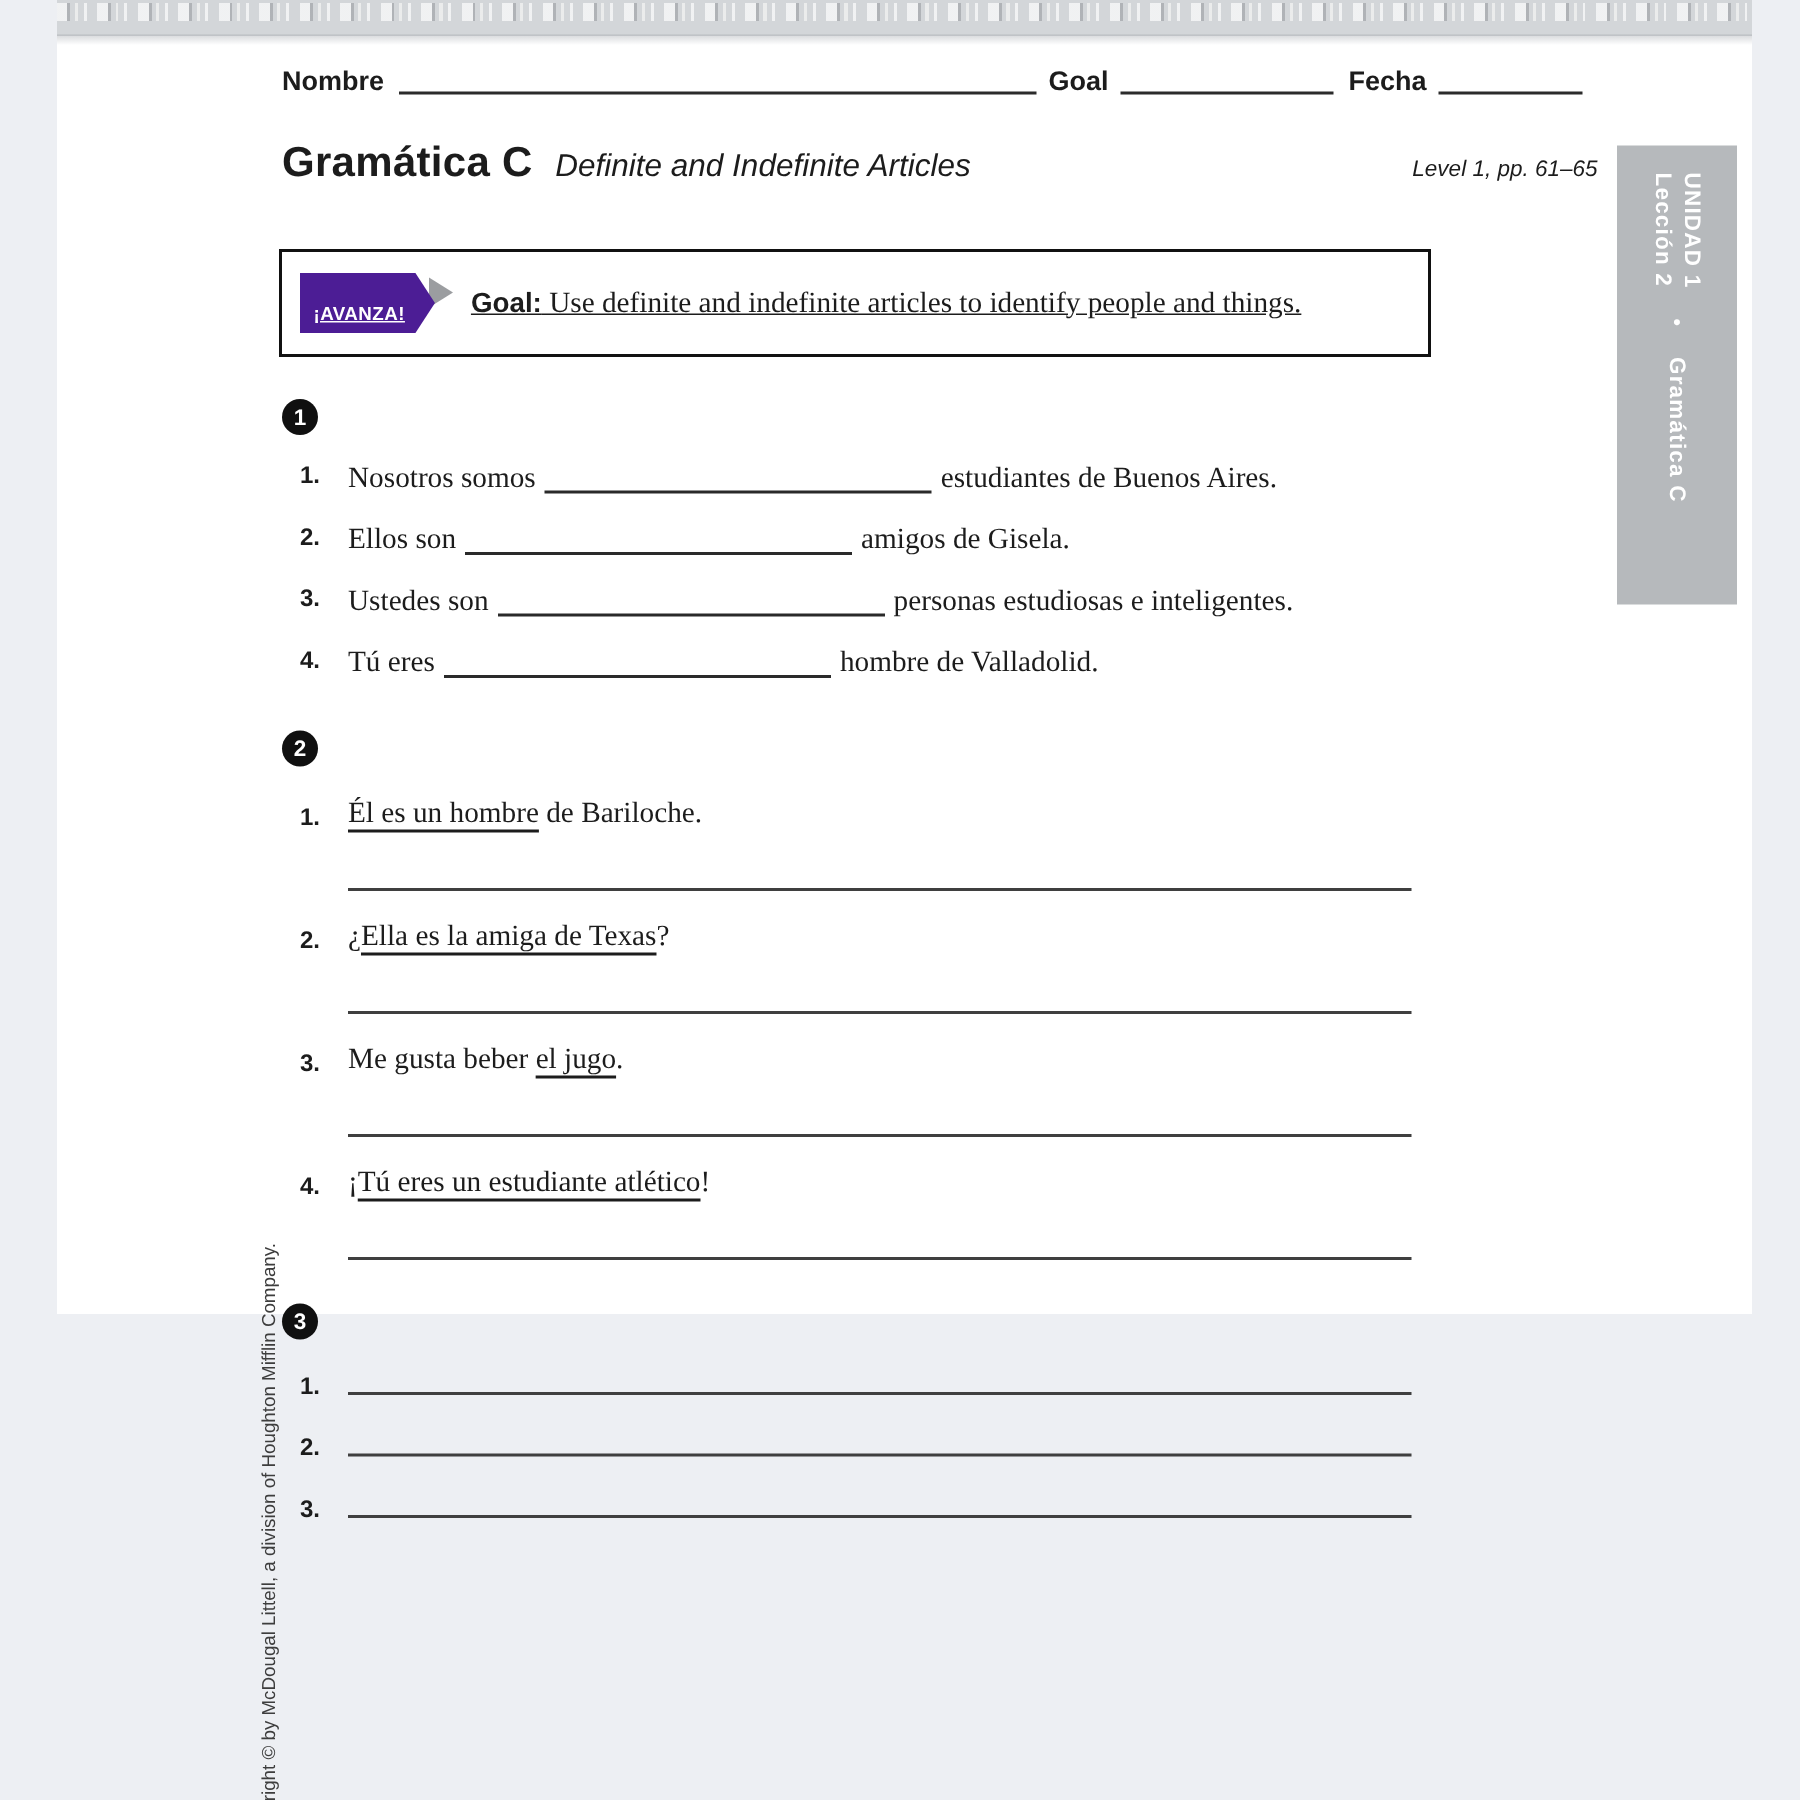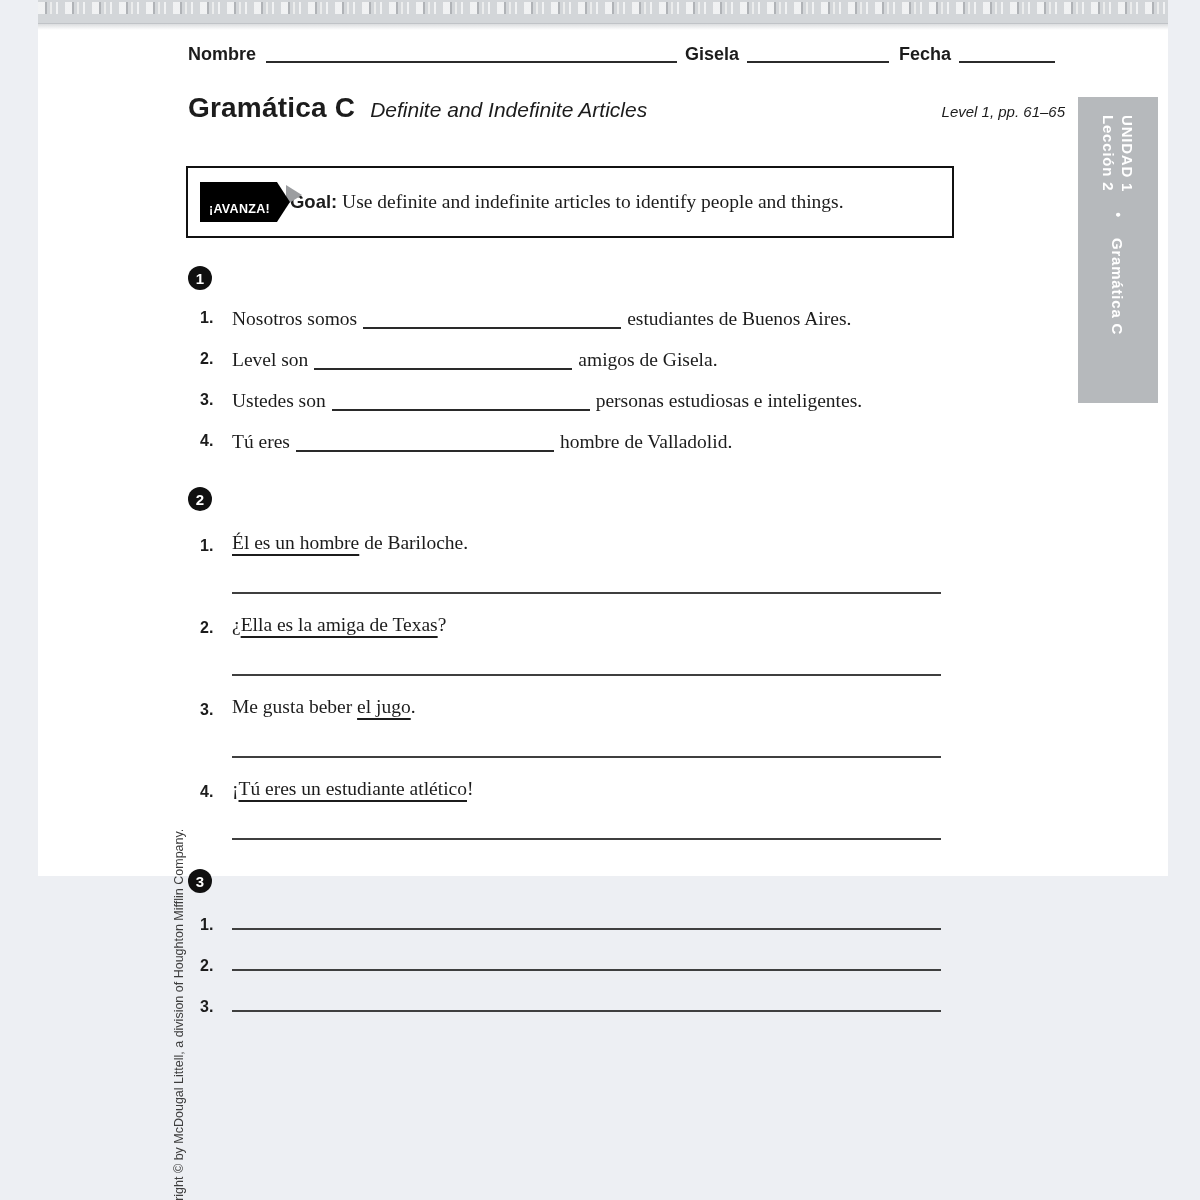--- a/index.html
+++ b/index.html
@@ -32,25 +32,25 @@
   .title-row{position:absolute;top:92px;left:0;width:877px;display:flex;align-items:baseline;}
   .gtitle{font-family:"Liberation Sans", sans-serif;font-weight:bold;font-size:28px;letter-spacing:.2px;}
   .gsub{font-family:"Liberation Sans", sans-serif;font-style:italic;font-weight:400;font-size:21px;margin-left:15px;}
   .glevel{font-family:"Liberation Sans", sans-serif;font-style:italic;font-weight:normal;font-size:15px;margin-left:auto;}
   
   .goal-box{position:absolute;top:166px;left:-2px;width:768px;height:72px;border:2px solid #111;
             display:flex;align-items:center;padding-left:12px;box-sizing:border-box;}
   .avz-wrap{position:relative;display:inline-flex;align-items:center;}
   .avz-tip{position:absolute;right:-12px;top:3px;width:0;height:0;
            border-left:16px solid #9b9da0;border-top:10px solid transparent;border-bottom:10px solid transparent;}
-  .avz{position:relative;z-index:1;background:#000000;color:#fff;
+  .avz{position:relative;z-index:1;background:#4c1d95;color:#fff;
        font-family:"Liberation Sans", sans-serif;font-weight:bold;font-size:12.5px;letter-spacing:.3px;
        padding:20px 20px 6px 9px;
-       clip-path:polygon(0 0,calc(100% - 13px) 0,100% 50%,calc(100% - 13px) 100%,0 100%);}
-  .goal-text{font-size:19.5px;}
+       clip-path:polygon(0 0,calc(100% - 13px) 0,100% 50%,calc(100% - 13px) 100%,0 100%);text-decoration:underline;}
+  .goal-text{margin-left:24px;font-size:19.5px;text-decoration:underline;}
   .goal-label{font-family:"Liberation Sans", sans-serif;font-weight:bold;font-size:18.5px;}
   
   .abadge{width:24px;height:24px;border-radius:50%;background:#101010;color:#fff;flex:none;
           font-family:"Liberation Sans", sans-serif;font-weight:bold;font-size:15px;
           display:flex;align-items:center;justify-content:center;}
   .ahead{display:flex;align-items:flex-start;}
   .ainstr{margin-left:22px;font-size:19.5px;line-height:26px;margin-top:-1px;}
   .inum{font-family:"Liberation Sans", sans-serif;font-weight:bold;font-size:16px;}
   section{position:absolute;left:0;}
   
@@ -94,21 +94,21 @@
   <div class="strip">
     <div class="strip-pattern"></div>
   </div>
   <div class="strip-shadow"></div>
 
   <div class="content">
 
     <div class="hdr">
       <span>Nombre</span>
       <span class="hline hl1"></span>
-      <span>Gisela</span>
+      <span>Goal</span>
       <span class="hline hl2"></span>
       <span>Fecha</span>
       <span class="hline hl3"></span>
     </div>
 
     <div class="title-row">
       <span class="gtitle">Gramática C</span>
       <span class="gsub">Definite and Indefinite Articles</span>
       <span class="glevel">Level 1, pp. 61–65</span>
     </div>
@@ -122,21 +122,21 @@
     </div>
 
     <section id="act1">
       <div class="ahead">
         <span class="abadge">1</span>
       </div>
       <div class="a1-item">
         <span class="inum">1.</span><span>Nosotros somos</span><span class="blank"></span><span>estudiantes de Buenos Aires.</span>
       </div>
       <div class="a1-item">
-        <span class="inum">2.</span><span>Level son</span><span class="blank"></span><span>amigos de Gisela.</span>
+        <span class="inum">2.</span><span>Ellos son</span><span class="blank"></span><span>amigos de Gisela.</span>
       </div>
       <div class="a1-item">
         <span class="inum">3.</span><span>Ustedes son</span><span class="blank"></span><span>personas estudiosas e inteligentes.</span>
       </div>
       <div class="a1-item">
         <span class="inum">4.</span><span>Tú eres</span><span class="blank"></span><span>hombre de Valladolid.</span>
       </div>
     </section>
 
     <section id="act2">

